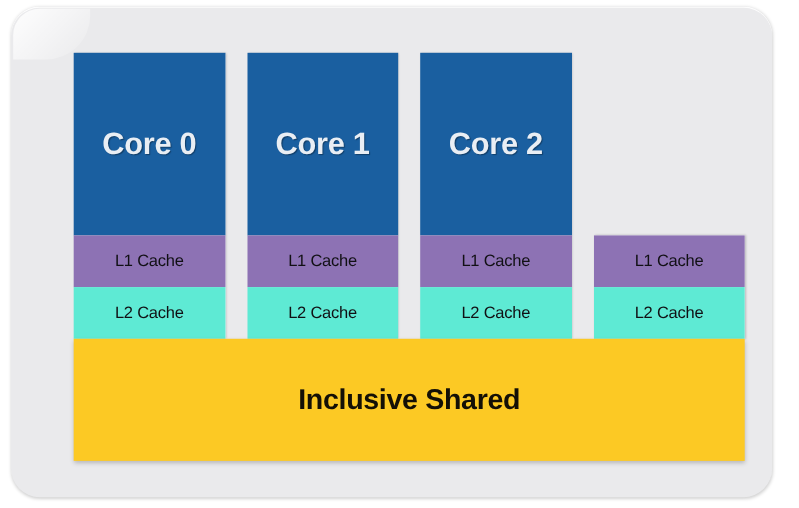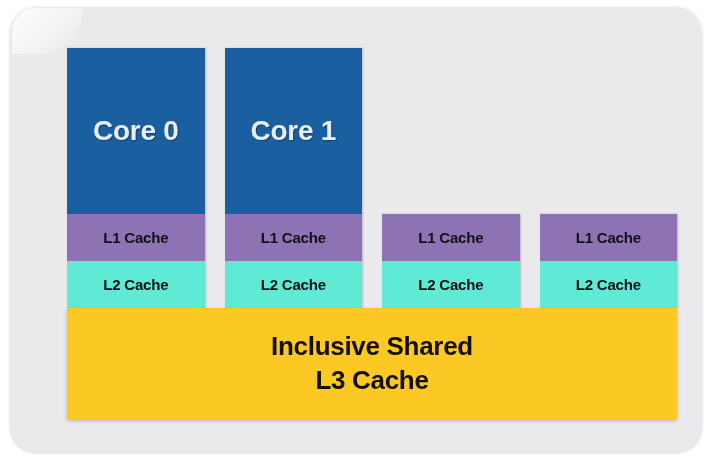--- a/index.html
+++ b/index.html
@@ -90,21 +90,21 @@
     align-items: center;
     justify-content: center;
   }
 
   .cache-band.l1 { background: #8d72b4; }
   .cache-band.l2 { background: #5eead4; }
 
   .cache-label {
     color: #111014;
     font-size: 15px;
-    font-weight: bold;
+    font-weight: normal;
     letter-spacing: -0.2px;
     white-space: nowrap;
   }
 
   
   .l3-bar {
     position: absolute;
     left: 57px;
     top: 302px;
     width: 610px;
@@ -153,20 +153,23 @@
         </div>
         <div class="cache-band l1">
           <span class="cache-label">L1 Cache</span>
         </div>
         <div class="cache-band l2">
           <span class="cache-label">L2 Cache</span>
         </div>
       </div>
 
       <div class="core-column">
+        <div class="core-block">
+          <span class="core-label">Core 2</span>
+        </div>
         <div class="cache-band l1">
           <span class="cache-label">L1 Cache</span>
         </div>
         <div class="cache-band l2">
           <span class="cache-label">L2 Cache</span>
         </div>
       </div>
 
       <div class="core-column">
         <div class="cache-band l1">
@@ -174,18 +177,17 @@
         </div>
         <div class="cache-band l2">
           <span class="cache-label">L2 Cache</span>
         </div>
       </div>
 
     </div>
 
     <div class="l3-bar">
       <span class="l3-line">Inclusive Shared</span>
-      <span class="l3-line">L3 Cache</span>
     </div>
 
   </div>
 
 </div>
 
 </body></html>

